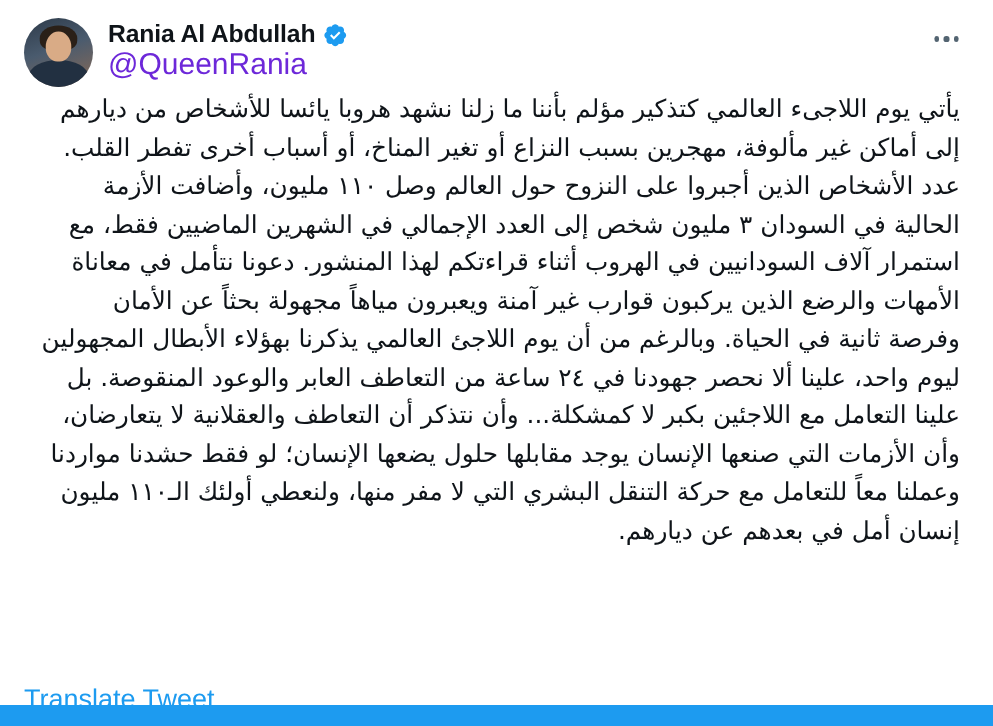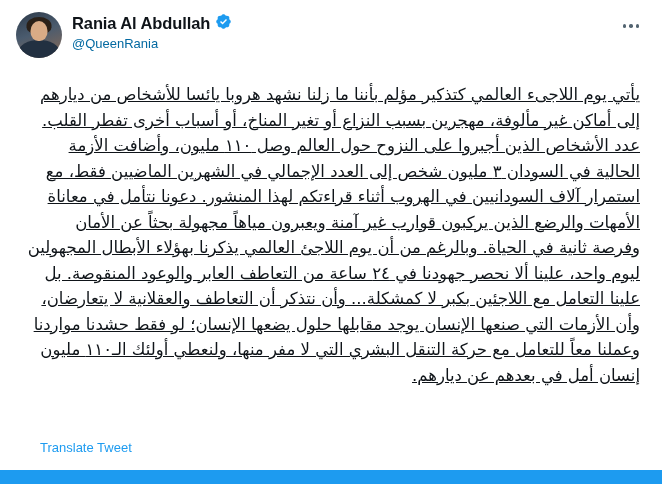--- a/index.html
+++ b/index.html
@@ -69,39 +69,39 @@
   }
   .name-block {
     display: flex;
     flex-direction: column;
     justify-content: center;
     padding-top: 1px;
     min-width: 0;
   }
   .name-row {
     display: flex;
-    align-items: flex-start;
+    align-items: center;
     gap: 5px;
   }
   .display-name {
     font-size: 16.5px;
     font-weight: bold;
     color: #0f1419;
     line-height: 20px;
     letter-spacing: -0.1px;
   }
   .verified {
     width: 17px;
     height: 17px;
     display: inline-block;
     flex: 0 0 17px;
   }
   .handle {
-    font-size: 13px;
-    color: #0369a1;
+    font-size: 20px;
+    color: #6d28d9;
     line-height: 19px;
     margin-top: 1px;
   }
   .more-btn {
     position: absolute;
     right: 2px;
     top: 4px;
     width: 26px;
     height: 20px;
     display: flex;
@@ -111,53 +111,51 @@
     cursor: pointer;
   }
   .more-btn .dot {
     width: 3.5px;
     height: 3.5px;
     border-radius: 50%;
     background: #536471;
     display: block;
   }
   .tweet-body {
-    margin-top: 24px;
+    margin-top: 2px;
     direction: rtl;
     text-align: right;
     font-size: 16.5px;
     line-height: 25.5px;
     color: #0f1419;
     font-family: "DejaVu Sans", "Liberation Sans", sans-serif;
     padding: 0 6px 0 8px;
     letter-spacing: 0;
-    text-decoration: underline;
   }
   .tweet-body p {
     margin: 0;
   }
   .hashtag {
     display: block;
     margin-top: 14px;
     color: #1d9bf0;
     text-align: center;
     direction: rtl;
     font-size: 16.5px;
     line-height: 24px;
     cursor: pointer;
   }
   .translate-link {
     position: absolute;
     left: 16px;
-    bottom: 26px;
-    font-size: 13px;
+    bottom: 8px;
+    font-size: 18px;
     color: #1d9bf0;
     cursor: pointer;
     line-height: 20px;
-    margin-left: 24px;
   }
   .bottom-bar {
     position: absolute;
     left: 0;
     bottom: 0;
     width: 662px;
     height: 14px;
     background: #1d9bf0;
   }
 </style>

